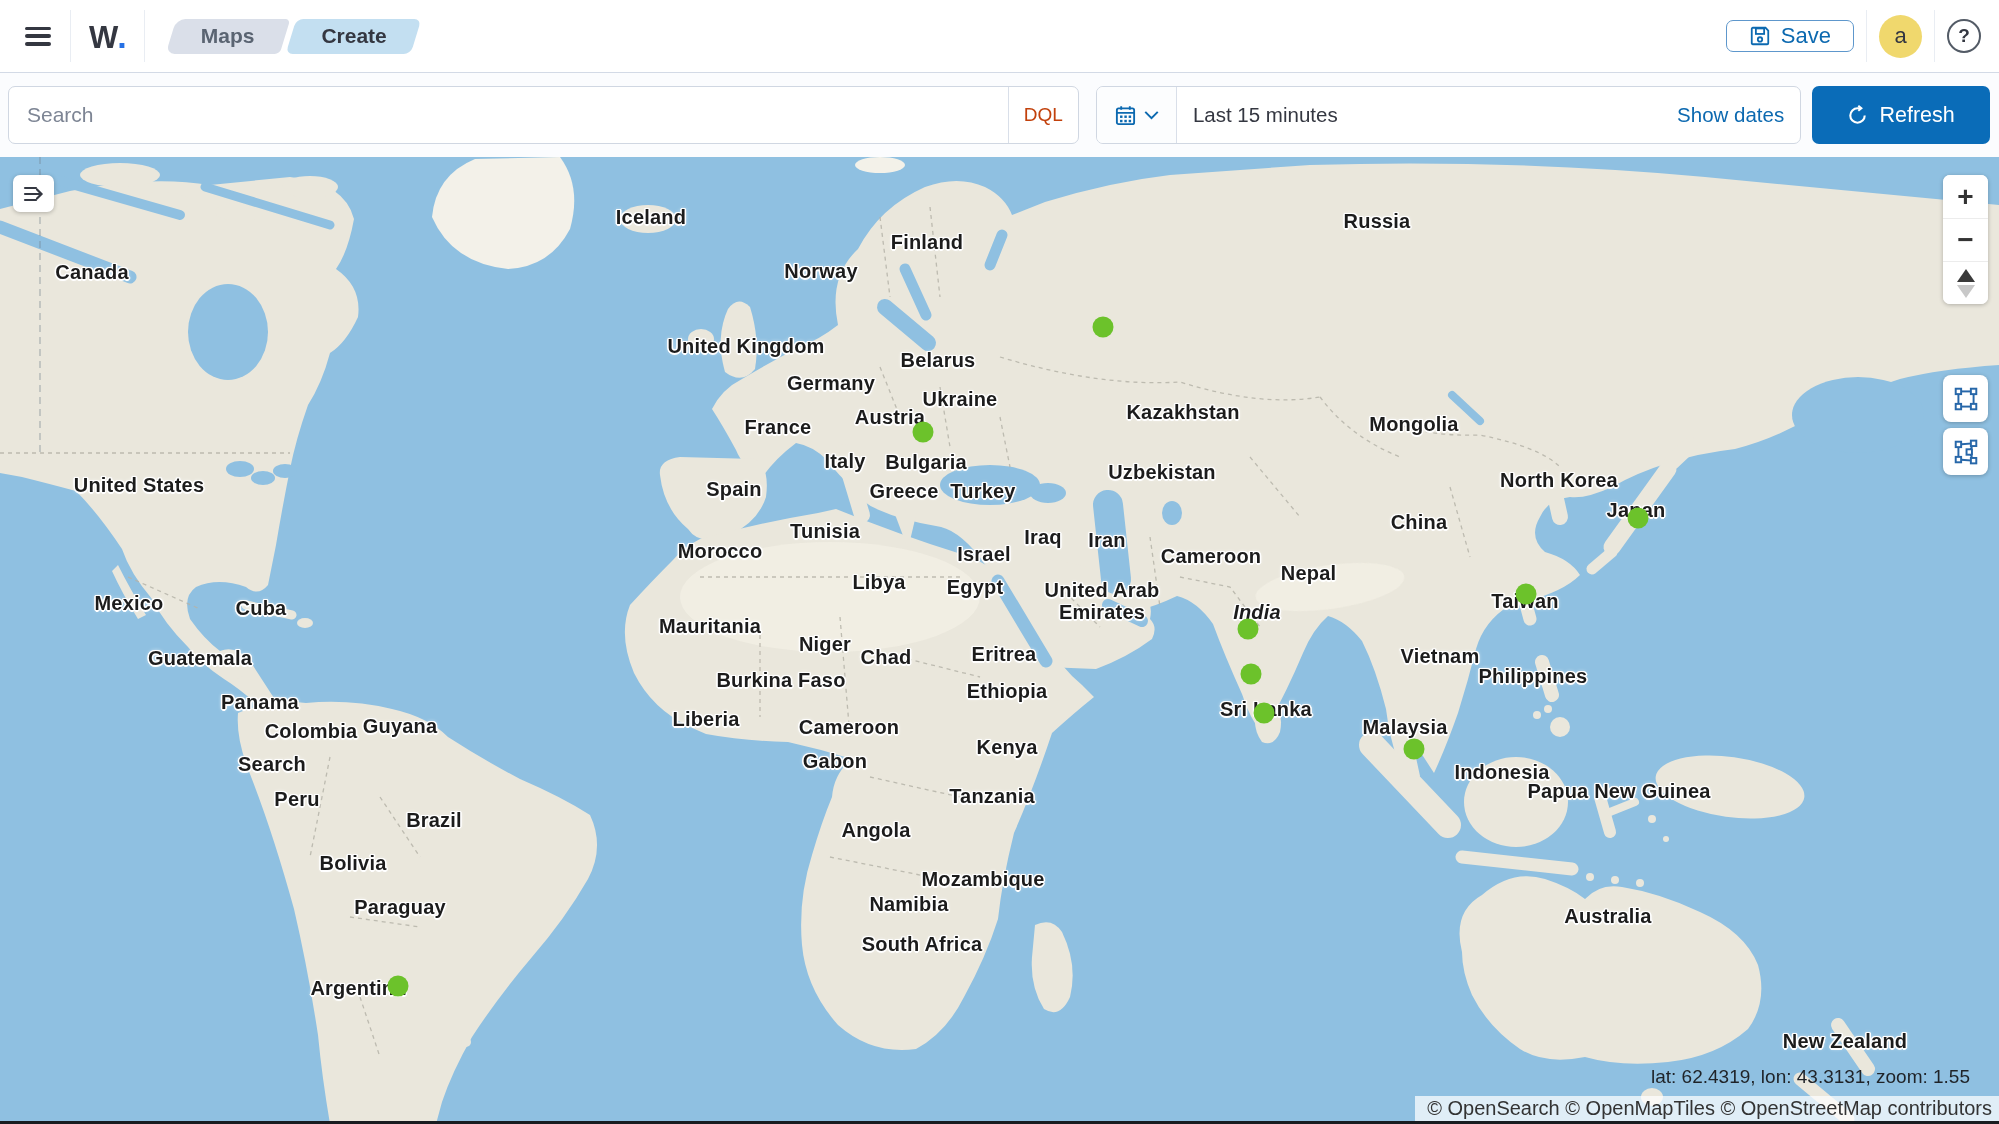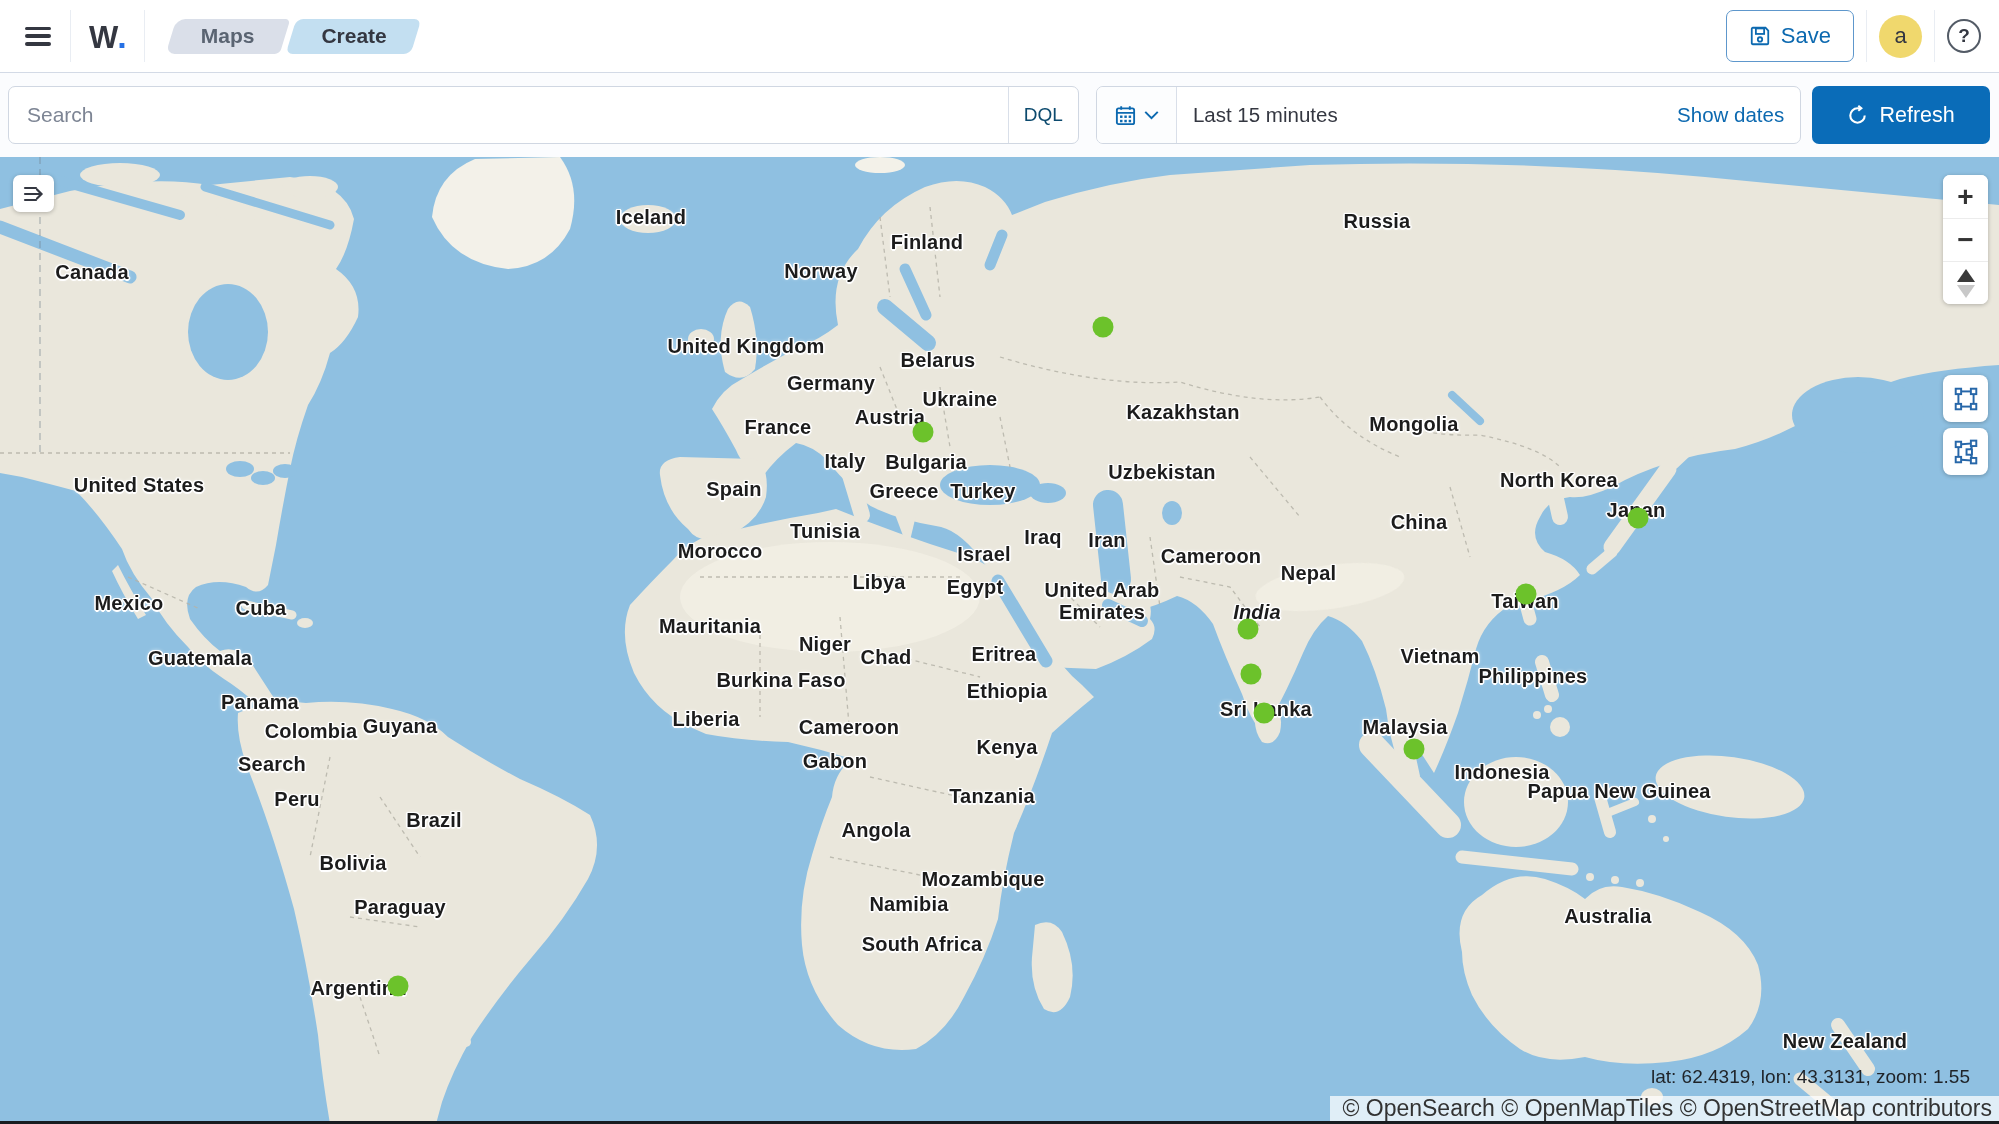--- a/index.html
+++ b/index.html
@@ -21,38 +21,38 @@
   .tabs { display:flex; align-items:center; margin-left:14px; gap:7px; }
   .tab { position:relative; height:35px; display:flex; align-items:center; justify-content:center;
     padding:0 30px; font-size:21px; font-weight:bold; cursor:pointer; border:none; background:none; }
   .tab::before { content:''; position:absolute; inset:0; transform:skewX(-17deg); border-radius:7px; }
   .tab-maps { color:#5a6472; }
   .tab-maps::before { background:#dadfe9; border-radius:9px 5px 5px 9px; }
   .tab-create { color:#343741; }
   .tab-create::before { background:#c3dff1; }
   .tab .tab-label { position:relative; z-index:1; }
   .nav-right { margin-left:auto; display:flex; align-items:center; }
-  .save-btn { display:flex; align-items:center; gap:10px; height:52px; padding:0 22px;
+  .save-btn { display:flex; align-items:center; gap:10px; height:32px; padding:0 22px;
     border:1.6px solid #5e97cc; border-radius:7px; background:#fff; color:#0c69b0;
     font-size:22px; font-weight:500; cursor:pointer; }
   .avatar { width:43px; height:43px; border-radius:50%; background:#f0d86d; color:#343741;
     display:flex; align-items:center; justify-content:center; font-size:22px; cursor:pointer; border:none; }
   .help-btn { width:34px; height:34px; border-radius:50%; border:2px solid #535b66; background:none;
     color:#343741; font-size:19px; font-weight:bold; display:flex; align-items:center; justify-content:center; cursor:pointer; }
 
   
   .toolbar { position:absolute; left:0; top:73px; width:100%; height:84px; background:#fbfcfe;
     display:flex; align-items:center; padding:0 9px 0 8px; gap:0; z-index:25; }
   .search-box { width:1072px; height:58px; background:#fff; border:1px solid #d0d7e2;
     border-radius:7px; display:flex; align-items:stretch; overflow:hidden; }
   .search-box input { flex:1; border:none; outline:none; padding:0 18px; font-size:21px;
     color:#343741; font-family:"Liberation Sans", sans-serif; background:transparent; }
   .search-box input::placeholder { color:#7d8594; opacity:1; }
   .dql-btn { width:70px; border:none; border-left:1px solid #d9dfe9; background:none;
-    color:#0c4a6e; font-size:19px; cursor:pointer; }
+    color:#c2410c; font-size:19px; cursor:pointer; }
   .datepicker { width:706px; height:58px; margin-left:17px; background:#fff; border:1px solid #d0d7e2;
     border-radius:7px; display:flex; align-items:stretch; overflow:hidden; }
   .cal-btn { width:80px; display:flex; align-items:center; justify-content:center; gap:7px;
     border:none; border-right:1px solid #d9dfe9; background:#fcfdfe; cursor:pointer; }
   .time-text { flex:1; display:flex; align-items:center; padding-left:16px; font-size:20.5px; color:#343741; }
   .show-dates { border:none; background:none; color:#0c69b0; font-size:20.5px; padding:0 16px; cursor:pointer; }
   .refresh-btn { width:178px; height:58px; margin-left:11px; background:#0a6cb8; border:none; border-radius:7px;
     color:#fff; font-size:21.5px; font-weight:500; display:flex; align-items:center; justify-content:center;
     gap:11px; cursor:pointer; }
 
@@ -78,21 +78,21 @@
   .tri-up { width:0; height:0; border-left:9px solid transparent; border-right:9px solid transparent;
     border-bottom:13px solid #3a3a3a; }
   .tri-down { width:0; height:0; border-left:9px solid transparent; border-right:9px solid transparent;
     border-top:13px solid #c8c8c8; }
   .drawtools { position:absolute; right:11px; top:218px; display:flex; flex-direction:column; gap:6px; }
   .draw-btn { width:45px; height:47px; background:#fff; border:none; border-radius:8px;
     box-shadow:0 1px 4px rgba(0,0,0,0.25); display:flex; align-items:center; justify-content:center; cursor:pointer; }
 
   .readout { position:absolute; right:29px; bottom:36px; font-size:19px; color:#1f2328; }
   .attribution { position:absolute; right:0; bottom:3px; height:25px; background:rgba(255,255,255,0.72);
-    display:flex; align-items:center; padding:0 7px 0 12px; font-size:23px; color:#333; cursor:pointer; }
+    display:flex; align-items:center; padding:0 7px 0 12px; font-size:20px; color:#333; cursor:pointer; }
   .bottom-edge { position:absolute; left:0; bottom:0; width:100%; height:3px; background:#191c20; }
 </style>
 </head>
 <body>
 
 <div class="screen">
 
   <header class="topnav">
     <button class="nav-btn">
       <span class="burger">

